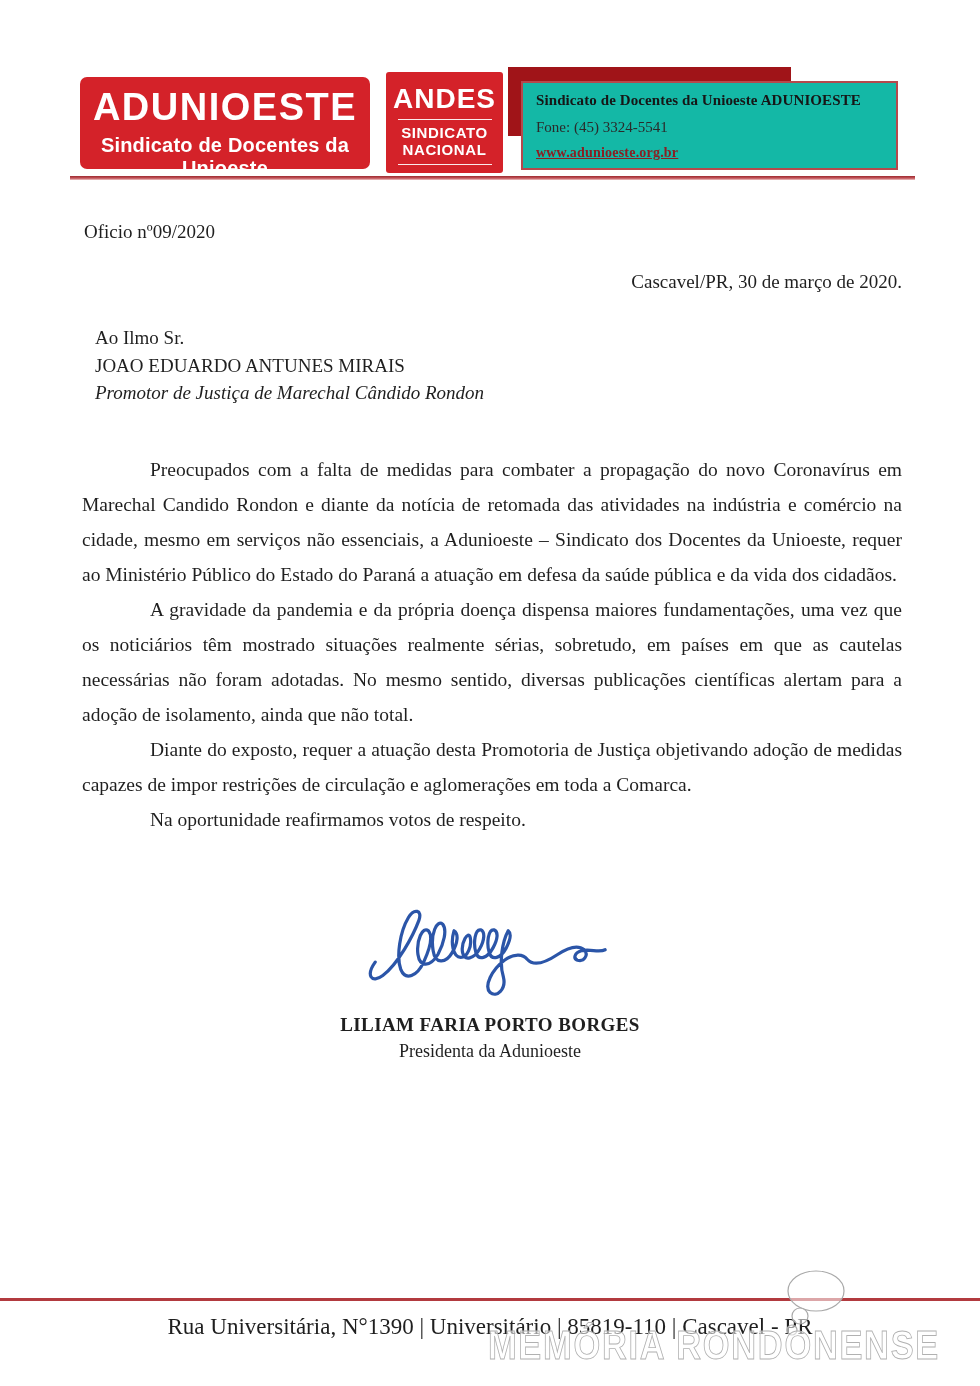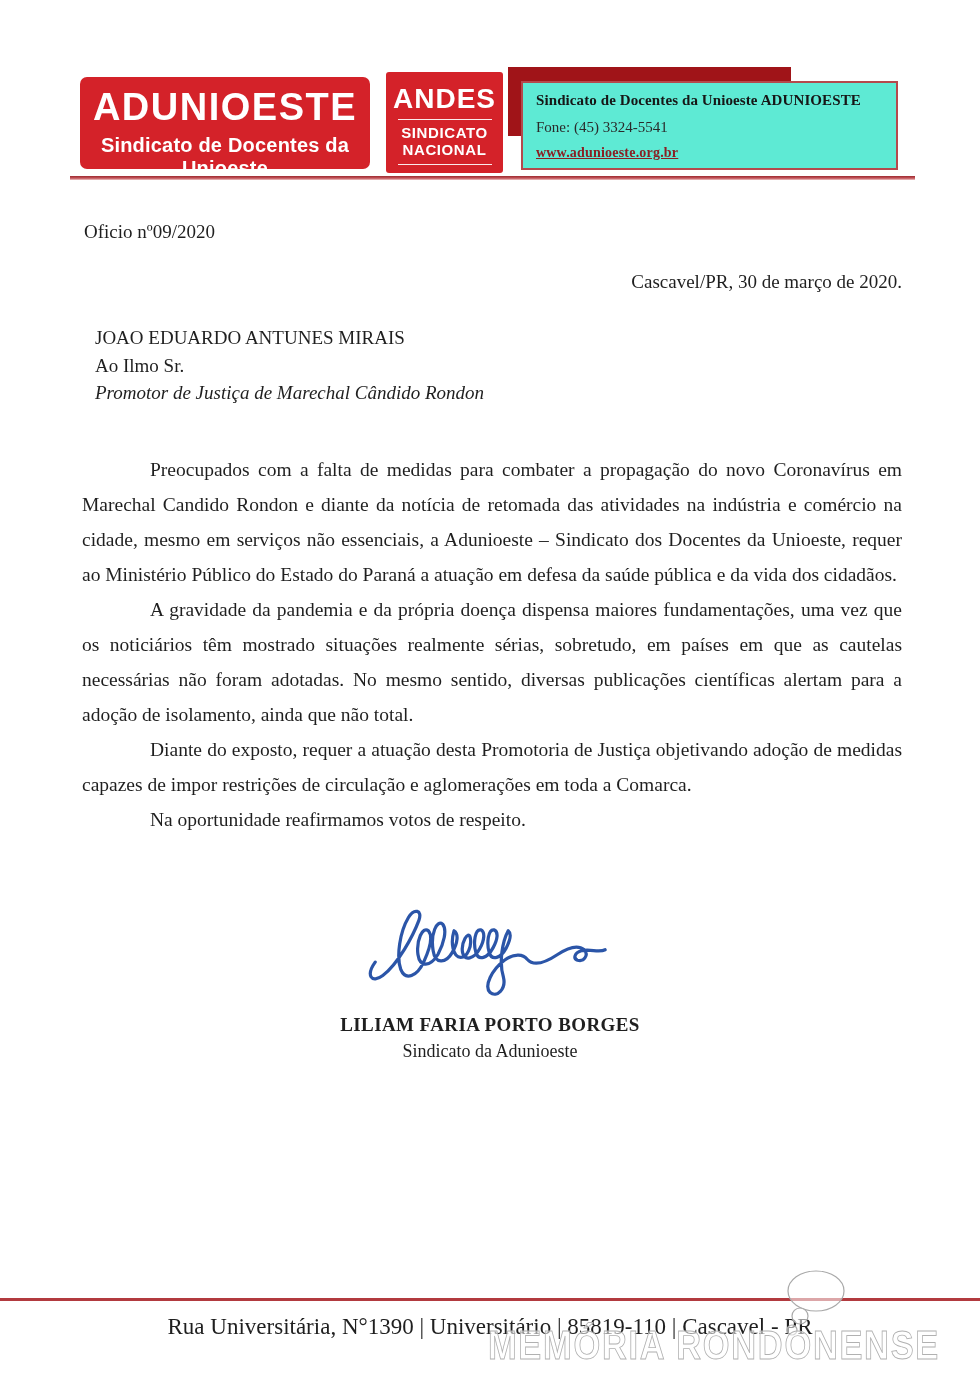--- a/index.html
+++ b/index.html
@@ -31,21 +31,21 @@
     background:var(--brand-red);border-radius:3px;text-align:center;
     font-family:"Liberation Sans",sans-serif;color:#ffffff;
   }
   .andes-title{margin-top:13px;font-weight:800;font-size:28px;line-height:1;letter-spacing:1px;}
   .andes-rule{margin:6px auto 0;width:94px;border-top:1.5px solid rgba(255,255,255,.9);}
   .andes-l1{margin-top:4px;font-weight:700;font-size:15px;letter-spacing:.6px;}
   .andes-l2{margin-top:6px;font-weight:700;font-size:7.5px;letter-spacing:2.2px;}
   .banner{position:absolute;left:508px;top:52px;width:283px;height:69px;background:var(--dark-red);}
   .info-box{
     position:absolute;left:521px;top:66px;width:377px;height:89px;
-    background:#5eead4;border:2px solid var(--border-red);
+    background:#14b8a6;border:2px solid var(--border-red);
     padding:9px 13px 0 13px;
   }
   .info-line1{font-weight:700;font-size:15px;color:#161616;letter-spacing:.1px;}
   .info-phone{margin-top:10px;font-size:15px;color:#2a2a2a;}
   .info-site{display:inline-block;margin-top:9px;font-weight:700;font-size:14px;
     color:var(--link-red);text-decoration:underline;letter-spacing:.2px;}
   .header-rule{
     position:absolute;left:70px;top:161px;width:845px;height:4px;
     background:linear-gradient(180deg,#9d2b30 0%,#c4565b 55%,#eec6c7 100%);
   }
@@ -93,22 +93,22 @@
     <div class="info-phone">Fone: (45) 3324-5541</div>
     <a href="#" class="info-site">www.adunioeste.org.br</a>
   </div>
 
   <div class="header-rule"></div>
 
   <div class="ref">Oficio nº09/2020</div>
   <div class="date">Cascavel/PR, 30 de março de 2020.</div>
 
   <div class="recipient">
+    <div>Ao Ilmo Sr.</div>
     <div>JOAO EDUARDO ANTUNES MIRAIS</div>
-    <div>Ao Ilmo Sr.</div>
     <div class="role">Promotor de Justiça de Marechal Cândido Rondon</div>
   </div>
 
   <div class="bodytext">
     <p>Preocupados com a falta de medidas para combater a propagação do novo Coronavírus em Marechal Candido Rondon e diante da notícia de retomada das atividades na indústria e comércio na cidade, mesmo em serviços não essenciais, a Adunioeste – Sindicato dos Docentes da Unioeste, requer ao Ministério Público do Estado do Paraná a atuação em defesa da saúde pública e da vida dos cidadãos.</p>
     <p>A gravidade da pandemia e da própria doença dispensa maiores fundamentações, uma vez que os noticiários têm mostrado situações realmente sérias, sobretudo, em países em que as cautelas necessárias não foram adotadas. No mesmo sentido, diversas publicações científicas alertam para a adoção de isolamento, ainda que não total.</p>
     <p>Diante do exposto, requer a atuação desta Promotoria de Justiça objetivando adoção de medidas capazes de impor restrições de circulação e aglomerações em toda a Comarca.</p>
     <p>Na oportunidade reafirmamos votos de respeito.</p>
   </div>
 
@@ -120,21 +120,21 @@
              C95,40 98,55 106,55 C113,55 118,43 116,34 C114,26 106,40 108,50
              C110,59 120,57 126,46 C131,37 132,28 127,26 C121,25 119,40 122,50
              C125,59 134,56 140,45 C145,36 146,28 141,26 C135,25 133,40 136,50
              C139,59 148,56 154,45 C158,37 160,30 156,27
              C150,38 146,60 151,76 C154,88 144,98 137,92 C130,85 139,68 152,58
              C163,50 172,52 176,57 C183,65 196,60 208,52 C220,44 230,42 236,47
              C241,52 236,60 229,58 C224,56 226,50 233,48 C242,46 252,50 258,47" stroke="var(--signature-blue)" stroke-width="3.4" stroke-linecap="round" stroke-linejoin="round"></path>
   </svg>
 
   <div class="sig-name">LILIAM FARIA PORTO BORGES</div>
-  <div class="sig-role">Sindicato da Adunioeste</div>
+  <div class="sig-role">Presidenta da Adunioeste</div>
 
   <div class="footer-rule"></div>
   <div class="footer-address">Rua Universitária, N°1390 | Universitário | 85819-110 | Cascavel - PR</div>
 
   <svg class="watermark" width="488" height="112" viewBox="0 0 488 112">
     <g fill="rgba(255,255,255,0.55)" stroke="#a9a9a9" stroke-width="1.2">
       <ellipse cx="348" cy="28" rx="28" ry="20"></ellipse>
       <circle cx="332" cy="53" r="8"></circle>
       <circle cx="324" cy="67" r="5"></circle>
     </g>

